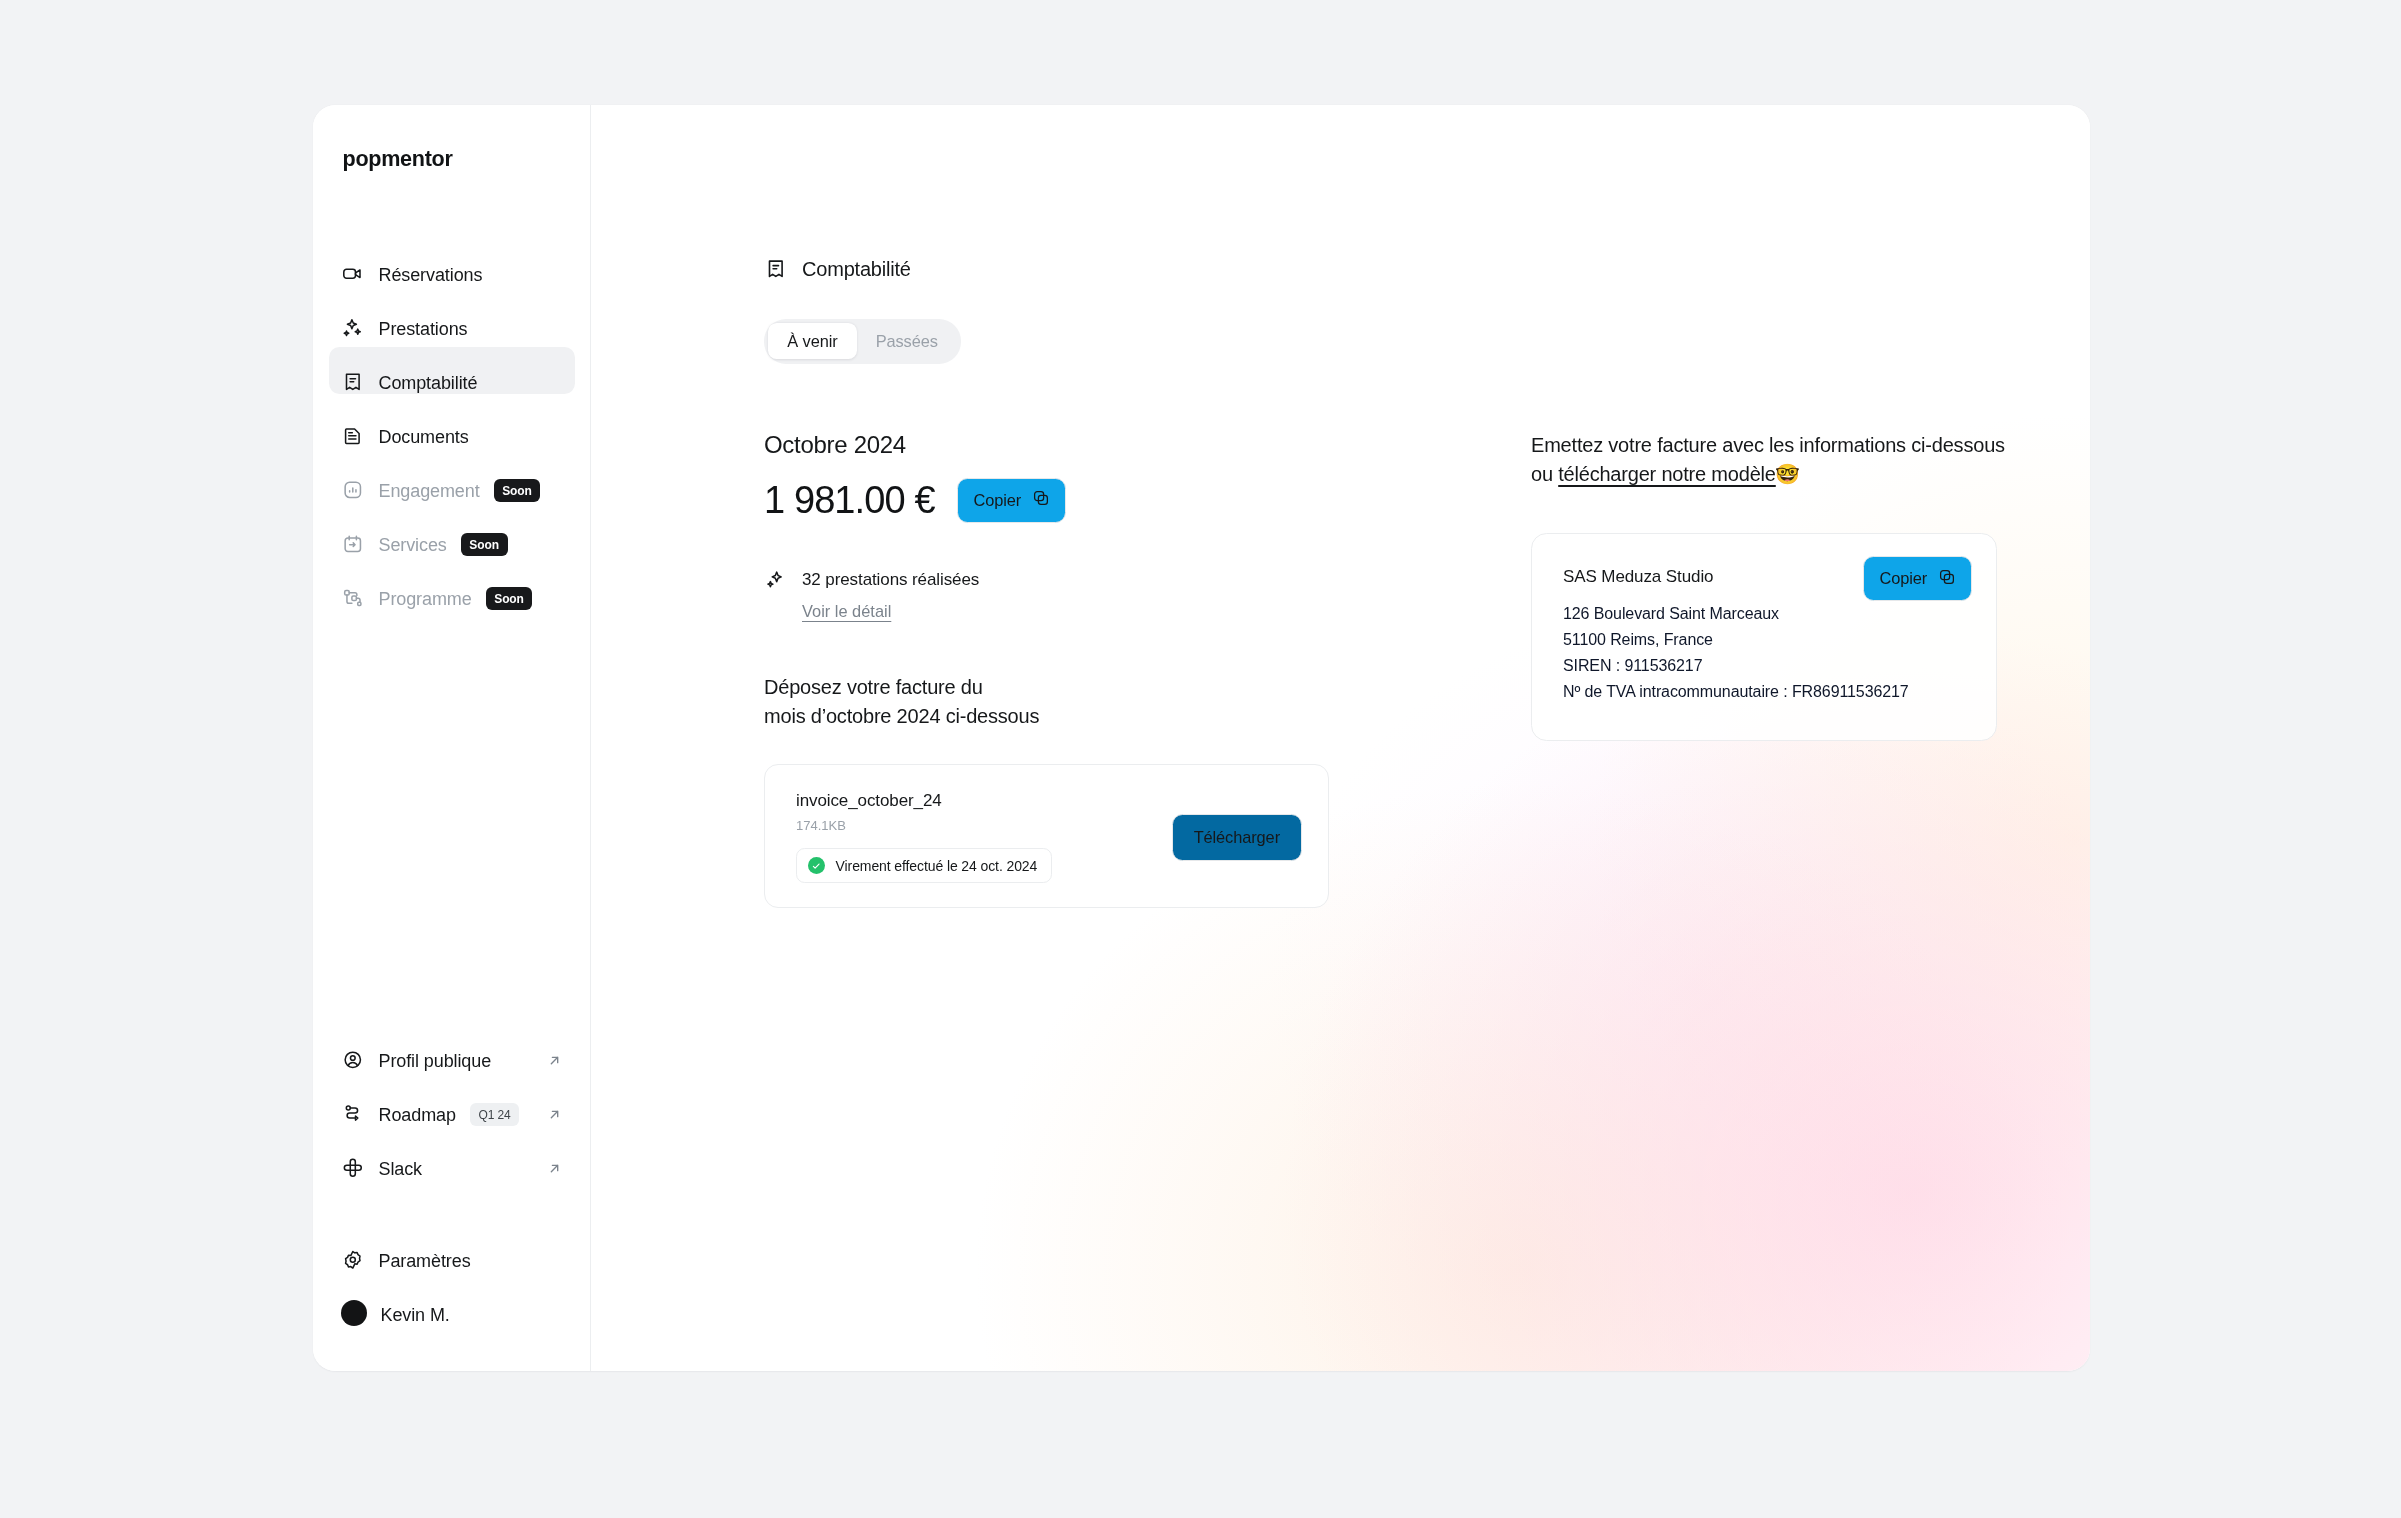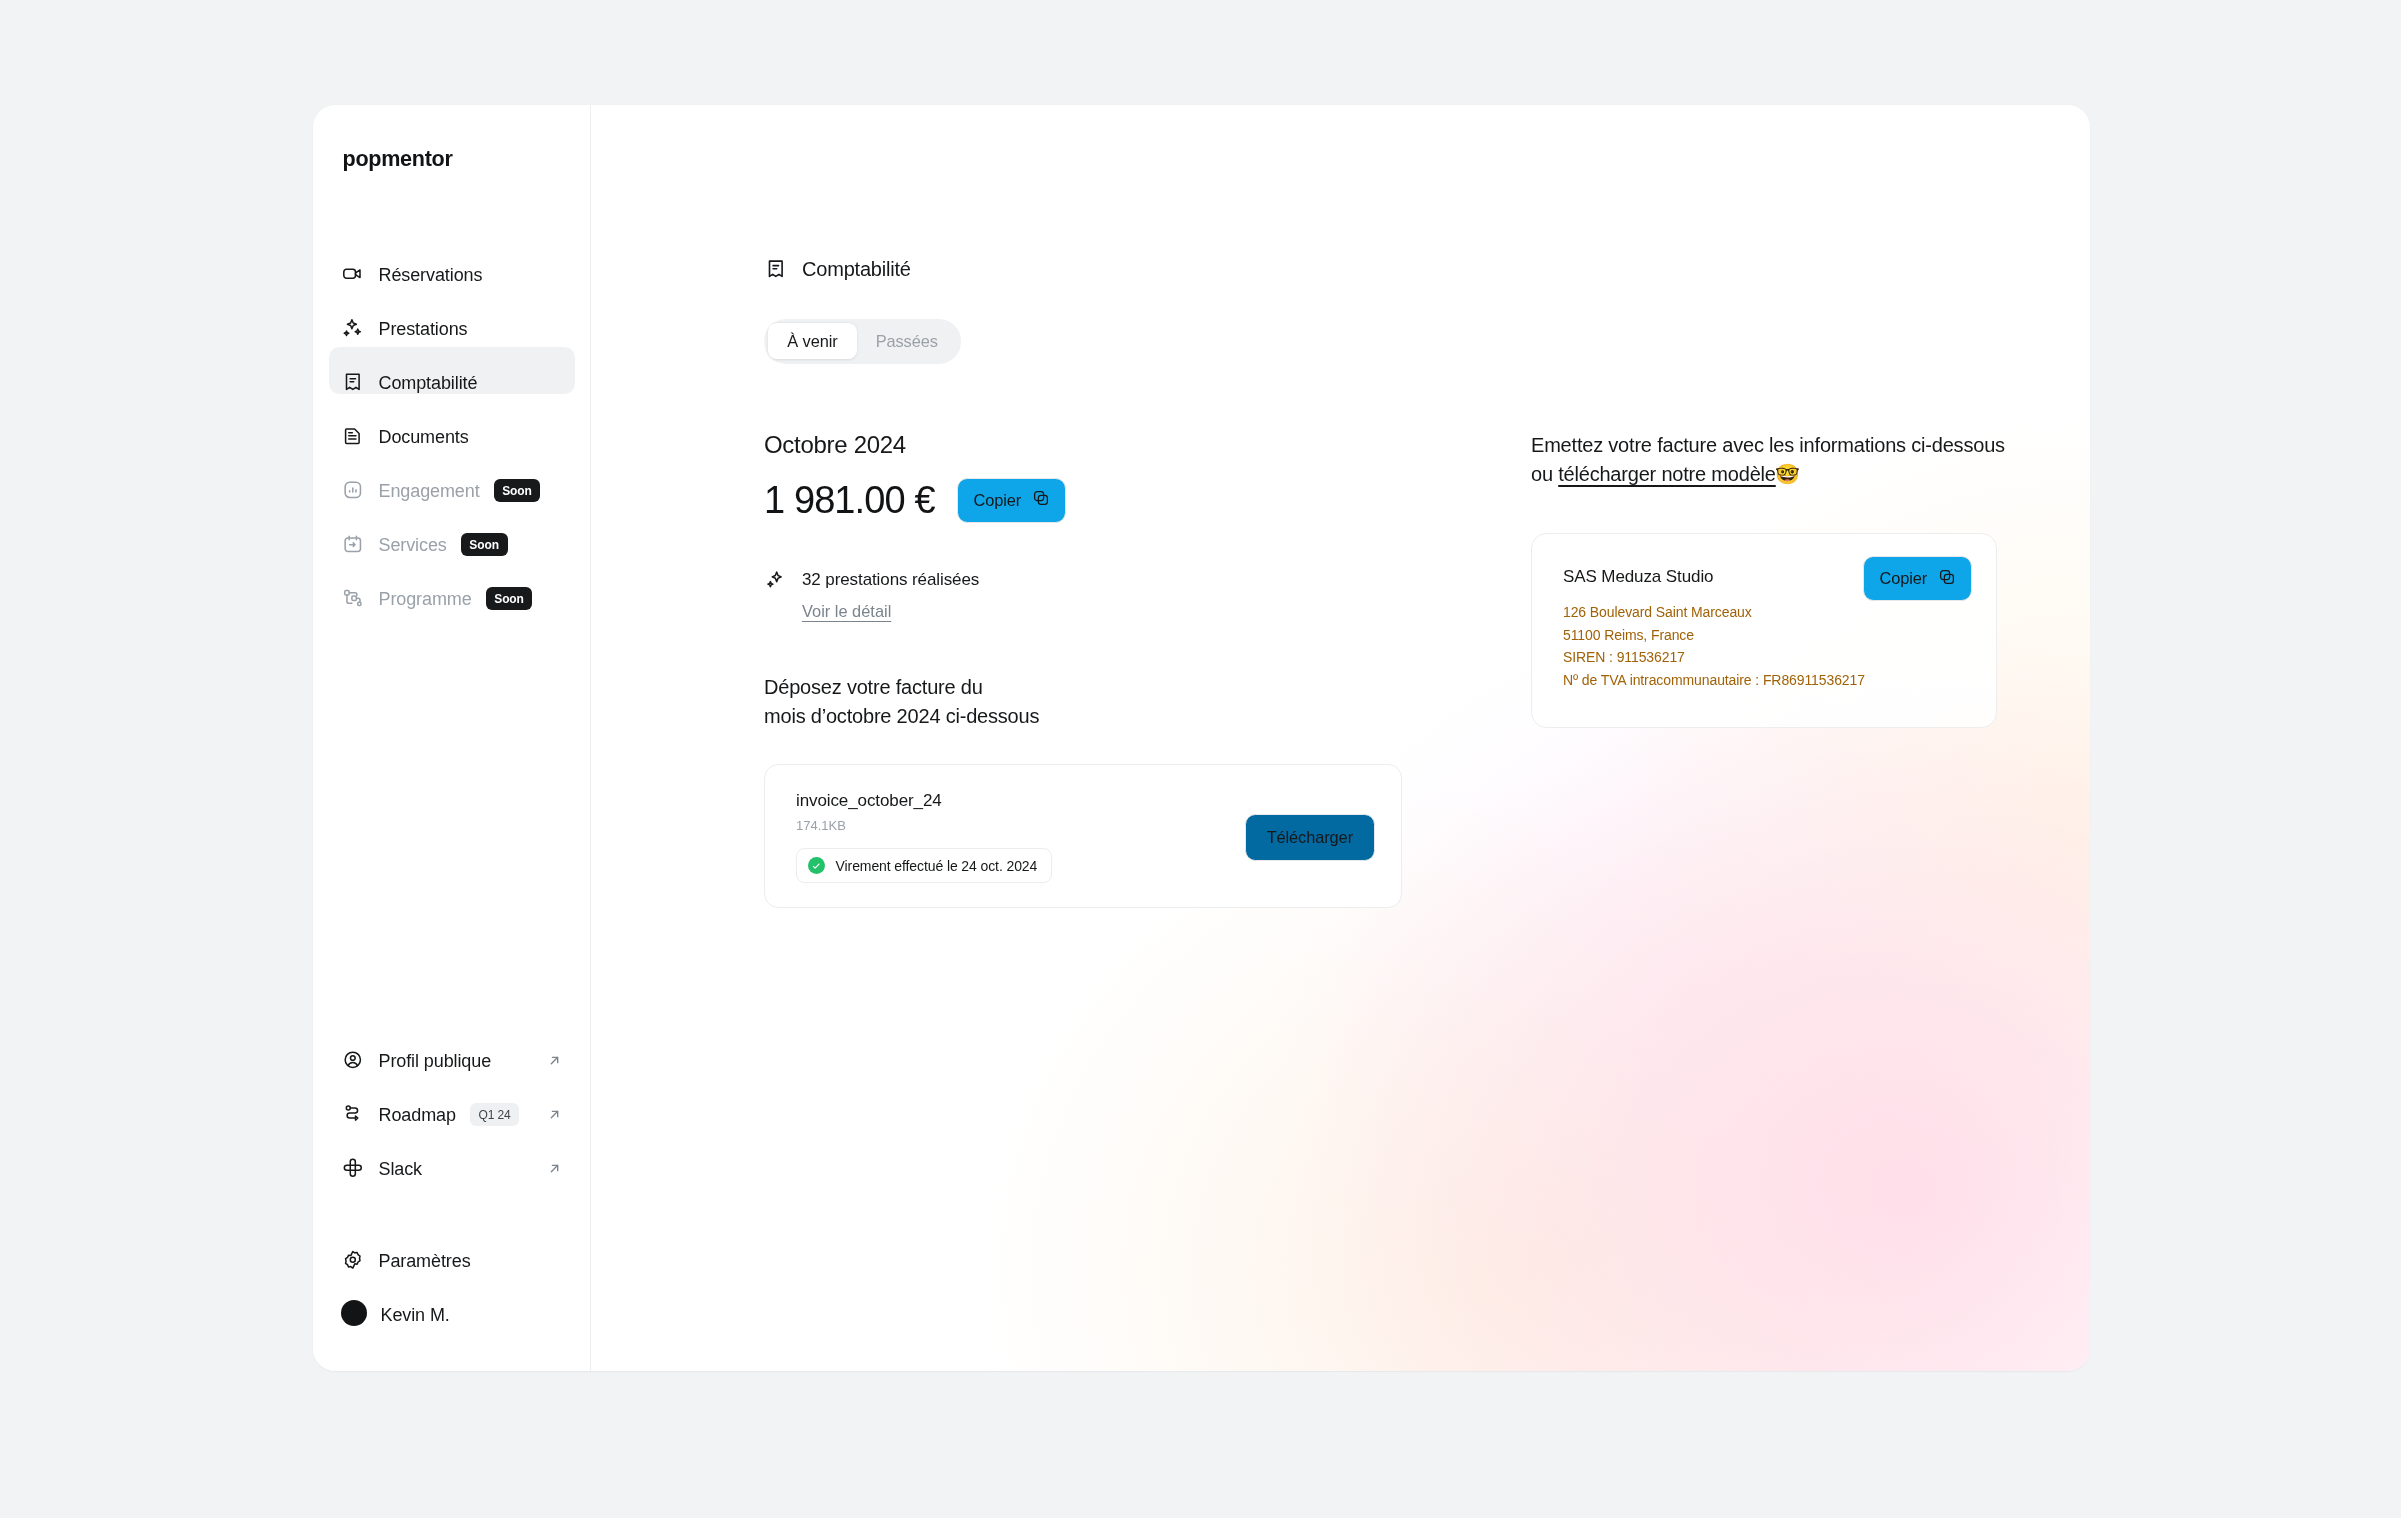--- a/index.html
+++ b/index.html
@@ -196,21 +196,21 @@
   .section-title {
     margin-top: 52px;
     font-size: 20px;
     line-height: 1.45;
     color: #16181a;
     letter-spacing: -0.2px;
   }
 
   .file-card {
     margin-top: 33px;
-    width: 638px;
+    width: 565px;
     border: 0.9px solid #ebedef;
     border-radius: 14px;
     background: rgba(255,255,255,0.88);
     padding: 26px 26px 24px 31px;
     display: flex;
     align-items: center;
     justify-content: space-between;
   }
   .file-name { font-size: 17px; color: #16181a; letter-spacing: -0.1px; }
   .file-size { font-size: 13px; color: #9aa1a9; margin-top: 7px; }
@@ -267,21 +267,21 @@
     background: rgba(255,255,255,0.88);
     padding: 33px 31px 35px 31px;
     position: relative;
   }
   .company-card .btn-outline { position: absolute; top: 22.4px; right: 24px; }
   .company-name {
     font-size: 17px; color: #16181a; font-weight: 500;
     letter-spacing: -0.1px; margin-bottom: 14px;
   }
   .company-line {
-    font-size: 14px; color: #a16207; letter-spacing: -0.1px;
+    font-size: 16px; color: #0f172a; letter-spacing: -0.1px;
     line-height: 1.62;
   }
 </style>
 </head>
 <body>
 
 <div class="app-window">
 
   <aside class="sidebar">
 

